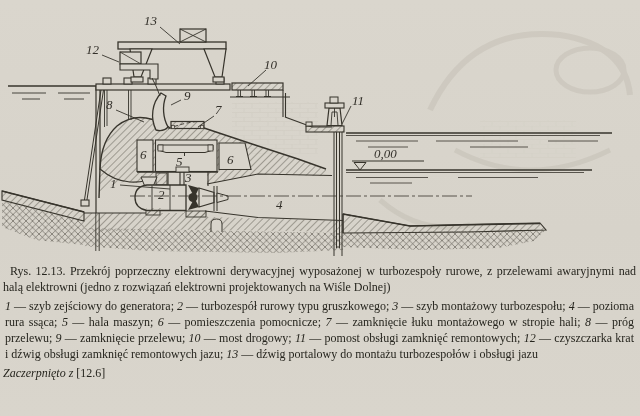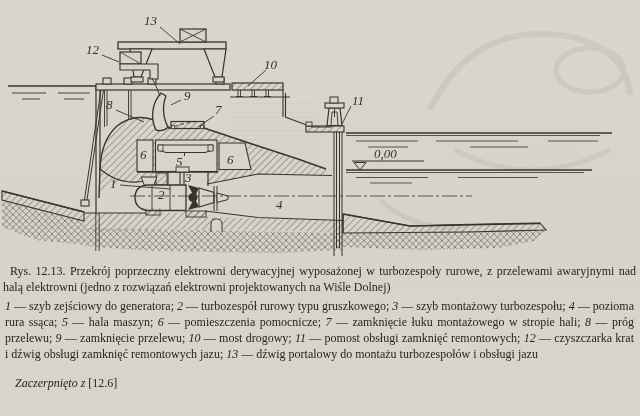--- a/index.html
+++ b/index.html
@@ -14,21 +14,21 @@
   svg{display:block;}
   .caption{
     padding:1px 4px 0 3px;
     font-size:12px;
     line-height:16.3px;
     color:#26251e;
   }
   .cap-title{margin:0;text-align:justify;text-indent:7px;}
   .cap-legend{margin:2px;text-align:justify;}
   .cap-legend i{font-style:italic;}
-  .cap-source{margin:12px;}
+  .cap-source{margin:0;}
   .cap-source i{font-style:italic;}
   text{font-family:"Liberation Serif",serif;font-style:italic;fill:#33302a;}
 </style>
 </head>
 <body>
 
 <div class="figure-wrap">
 <svg width="640" height="262" viewBox="0 0 640 262">
   <defs>
     <pattern id="hat" width="5" height="5" patternUnits="userSpaceOnUse" patternTransform="rotate(45)">

